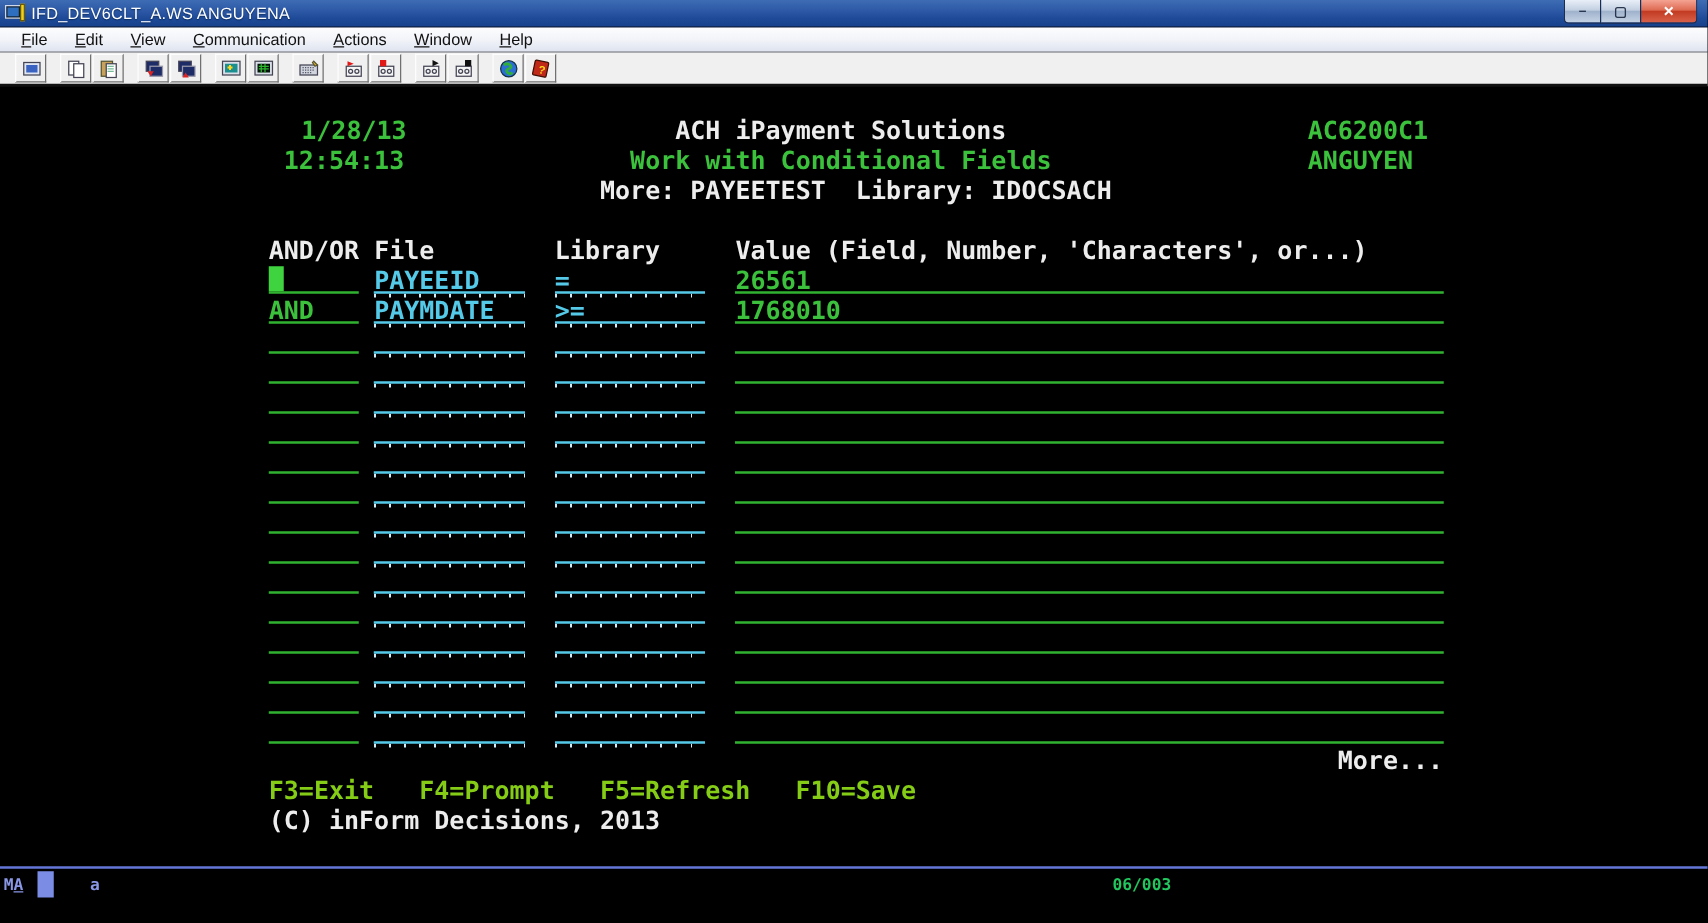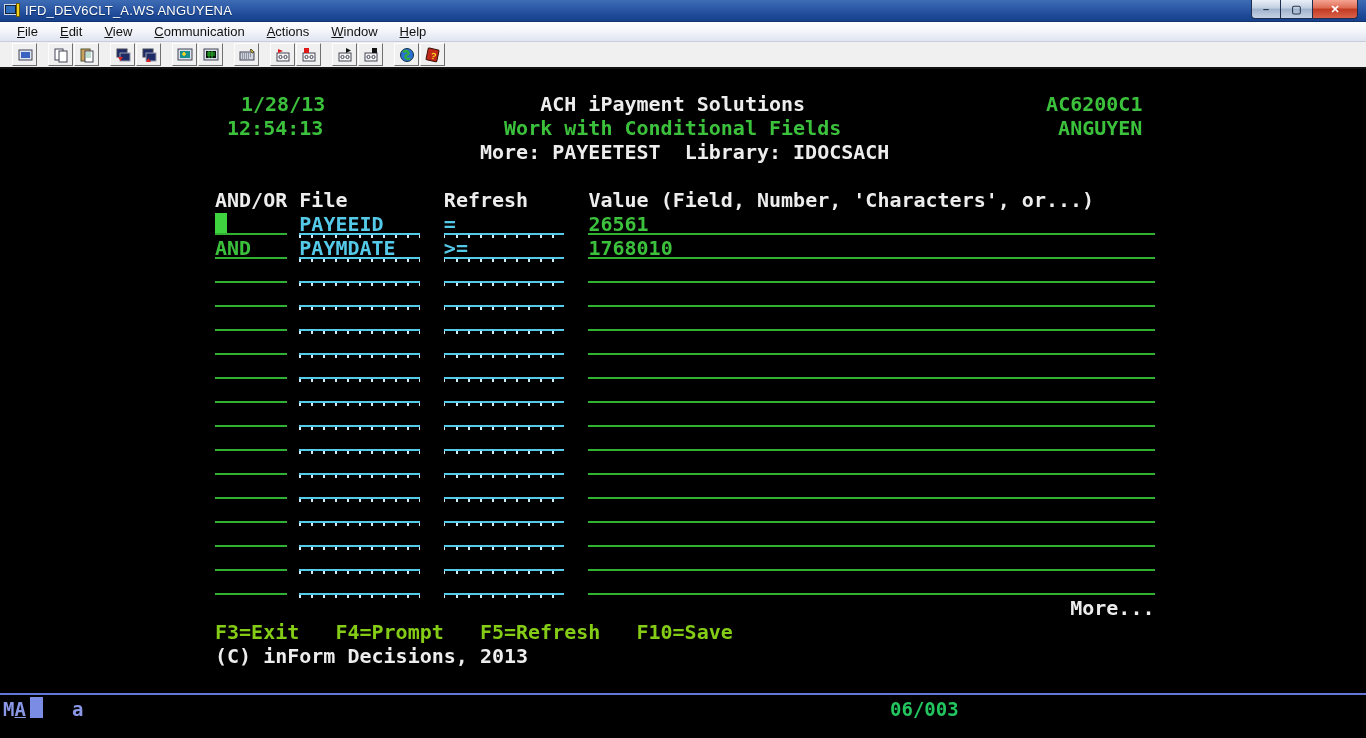--- a/index.html
+++ b/index.html
@@ -50,21 +50,21 @@
   .c-white { color:#ededed; }
   .c-blue  { color:#84cc16; }
   .u-green { position:absolute; height:2px; background:#30b230; }
   .u-cyan  { position:absolute; height:5px; border-top:2px solid #55c9e8;
     background-image:repeating-linear-gradient(90deg,#cdeef8 0 1.5px,transparent 1.5px 12.045px); }
   #cursor-block { position:absolute; width:12px; height:20px; background:#3fd43f; }
 
   
   #oia { position:absolute; left:0; top:624px; width:1366px; height:27px; border-top:2px solid #6476d8;
     background:#000; }
-  .oia-t { position:absolute; top:3px; font-size:19px; line-height:22px; color:#8a97e6; white-space:pre; }
+  .oia-t { position:absolute; top:3px; font-size:13px; line-height:22px; color:#8a97e6; white-space:pre; }
   .oia-a { text-decoration:underline; }
   #oia-block { position:absolute; left:30px; top:2px; width:13px; height:21px; background:#7b8ce4; }
   #oia-pos { color:#22c55e; }
 
   
   #statusbar { position:absolute; left:0; top:720px; width:1366px; height:18px; background:#f0f0f0;
     border-top:1px solid #b9b9b9; display:flex; align-items:center; font-size:12px; color:#1c1c1c; }
   #status-icon { margin:0 6px 0 3px; }
   #status-divider { position:absolute; right:76px; top:2px; width:1px; height:14px; background:#c2c2c2;
     border-right:1px solid #fff; }
@@ -213,25 +213,25 @@
       <span class="oia-t" style="left:3px">M<span class="oia-a">A</span></span>
       <div id="oia-block"></div>
       <span class="oia-t" style="left:72px">a</span>
       <span class="oia-t" id="oia-pos" style="left:890px">06/003</span>
     </div>
   <span class="tt c-green" style="left: 241px; top: 23px;">1/28/13</span>
       <span class="tt c-white" style="left: 540.215px; top: 23px;">ACH iPayment Solutions</span>
       <span class="tt c-green" style="left: 1046.11px; top: 23px;">AC6200C1</span>
       <span class="tt c-green" style="left: 227.045px; top: 47px;">12:54:13</span>
       <span class="tt c-green" style="left: 504.08px; top: 47px;">Work with Conditional Fields</span>
-      <span class="tt c-green" style="left: 1046.11px; top: 47px; margin-left: 12px;">ANGUYEN</span>
+      <span class="tt c-green" style="left: 1046.11px; top: 47px;">ANGUYEN</span>
       <span class="tt c-white" style="left: 479.99px; top: 71px;">More: PAYEETEST  Library: IDOCSACH</span>
       <span class="tt c-white" style="left: 215px; top: 119px;">AND/OR</span>
       <span class="tt c-white" style="left: 299.315px; top: 119px;">File</span>
-      <span class="tt c-white" style="left: 443.855px; top: 119px;">Refresh</span>
+      <span class="tt c-white" style="left: 443.855px; top: 119px;">Library</span>
       <span class="tt c-white" style="left: 588.395px; top: 119px;">Value (Field, Number, 'Characters', or...)</span>
       <span class="tt c-white" style="left: 1070.19px; top: 527px;">More...</span>
       <span class="tt c-blue" style="left: 215px; top: 551px;">F3=Exit   F4=Prompt   F5=Refresh   F10=Save</span>
       <span class="tt c-white" style="left: 215px; top: 575px;">(C) inForm Decisions, 2013</span>
       <div class="u-green" style="left: 215px; top: 164px; width: 72.27px;"></div>
       <div class="u-cyan" style="left: 299.315px; top: 164px; width: 120.45px;"></div>
       <div class="u-cyan" style="left: 443.855px; top: 164px; width: 120.45px;"></div>
       <div class="u-green" style="left: 588.395px; top: 164px; width: 566.115px;"></div>
       <span class="tt c-cyan" style="left: 299.315px; top: 143px;">PAYEEID</span>
       <span class="tt c-cyan" style="left: 443.855px; top: 143px;">=</span>

